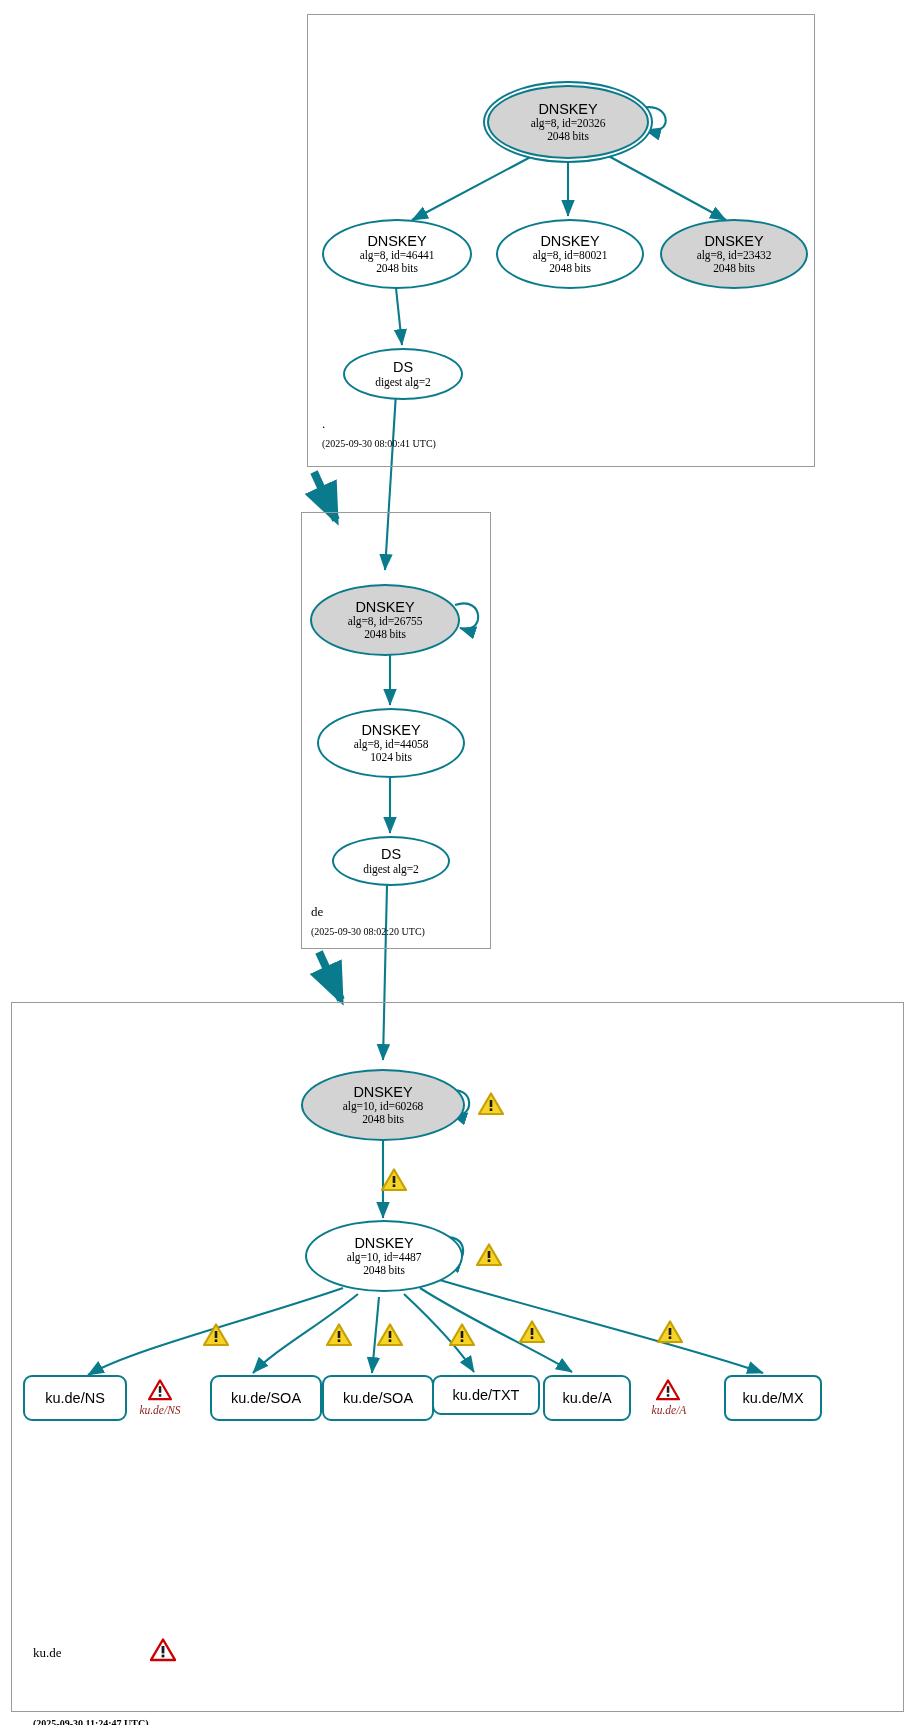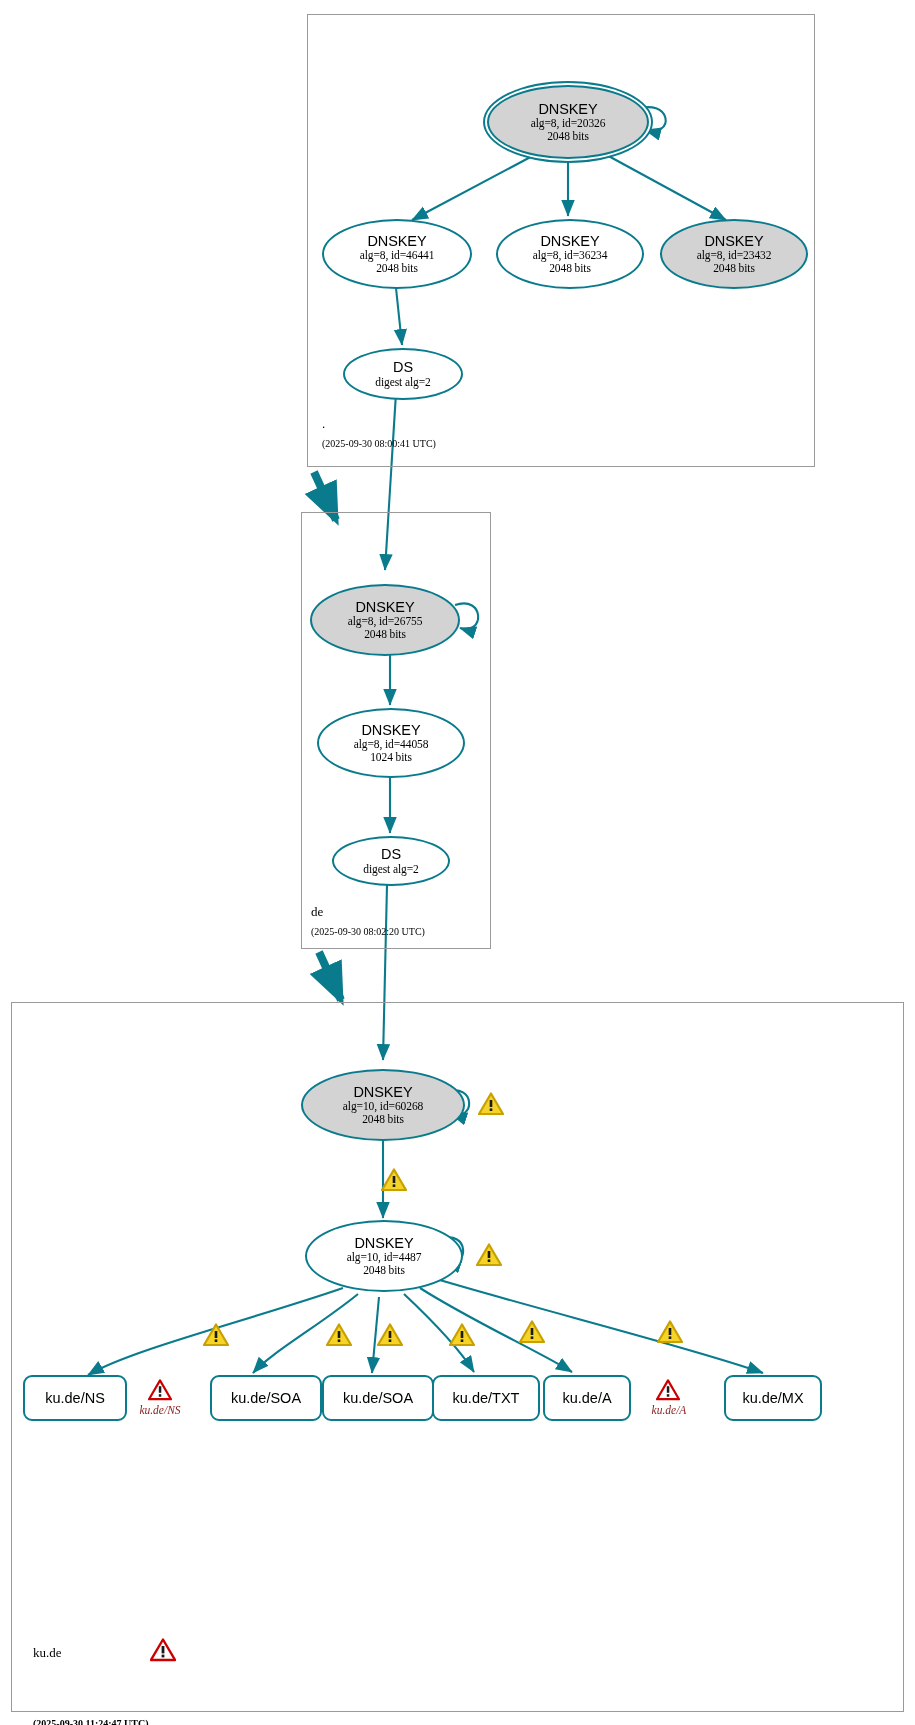--- a/index.html
+++ b/index.html
@@ -166,21 +166,21 @@
   </div>
 
   <div class="node ellipse" style="left:322px; top:219px; width:150px; height:70px;">
     <div class="n-title">DNSKEY</div>
     <div class="n-sub">alg=8, id=46441</div>
     <div class="n-sub">2048 bits</div>
   </div>
 
   <div class="node ellipse" style="left:496px; top:219px; width:148px; height:70px;">
     <div class="n-title">DNSKEY</div>
-    <div class="n-sub">alg=8, id=36234</div>
+    <div class="n-sub">alg=8, id=80021</div>
     <div class="n-sub">2048 bits</div>
   </div>
 
   <div class="node ellipse filled" style="left:660px; top:219px; width:148px; height:70px;">
     <div class="n-title">DNSKEY</div>
     <div class="n-sub">alg=8, id=23432</div>
     <div class="n-sub">2048 bits</div>
   </div>
 
   <div class="node ellipse" style="left:343px; top:348px; width:120px; height:52px;">
@@ -310,29 +310,29 @@
   </div>
 
   <div class="node rectnode" style="left:210px; top:1375px; width:112px; height:46px;">
     <span class="rr-label">ku.de/SOA</span>
   </div>
 
   <div class="node rectnode" style="left:322px; top:1375px; width:112px; height:46px;">
     <span class="rr-label">ku.de/SOA</span>
   </div>
 
-  <div class="node rectnode" style="left:432px; top:1375px; width:108px; height:46px;">
+  <div class="node rectnode" style="left:432px; top:1375px; width:108px; height:40px;">
     <span class="rr-label">ku.de/TXT</span>
   </div>
 
   <div class="node rectnode" style="left:543px; top:1375px; width:88px; height:46px;">
     <span class="rr-label">ku.de/A</span>
   </div>
 
-  <div class="node rectnode" style="left:724px; top:1375px; width:98px; height:46px;">
+  <div class="node rectnode" style="left:724px; top:1375px; width:98px; height:46px;border-radius:8px;">
     <span class="rr-label">ku.de/MX</span>
   </div>
 
   <div class="err-icon" style="left:148px; top:1379px; width:24px; height:22px;">
     <svg width="24" height="22" viewBox="0 0 24 22">
       <path d="M12 1.4 L23 20.2 L1 20.2 Z" fill="#ffffff" stroke="#cc0000" stroke-width="2.2" stroke-linejoin="round"></path>
       <rect x="10.8" y="7.2" width="2.5" height="6.6" fill="#1a1a1a"></rect>
       <rect x="10.8" y="15.2" width="2.5" height="2.5" fill="#1a1a1a"></rect>
     </svg>
   </div>

